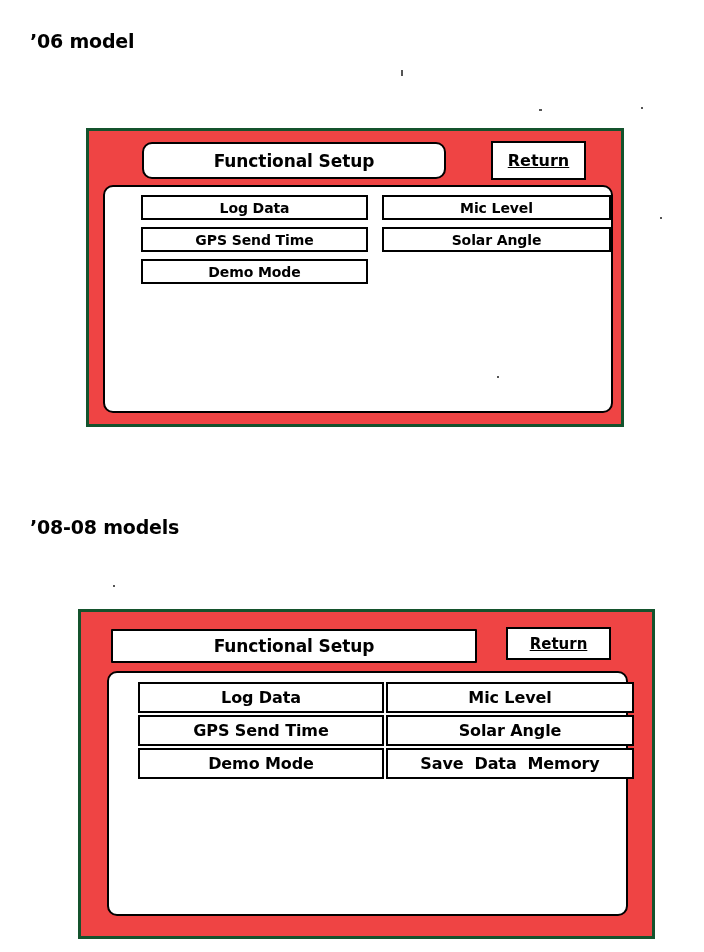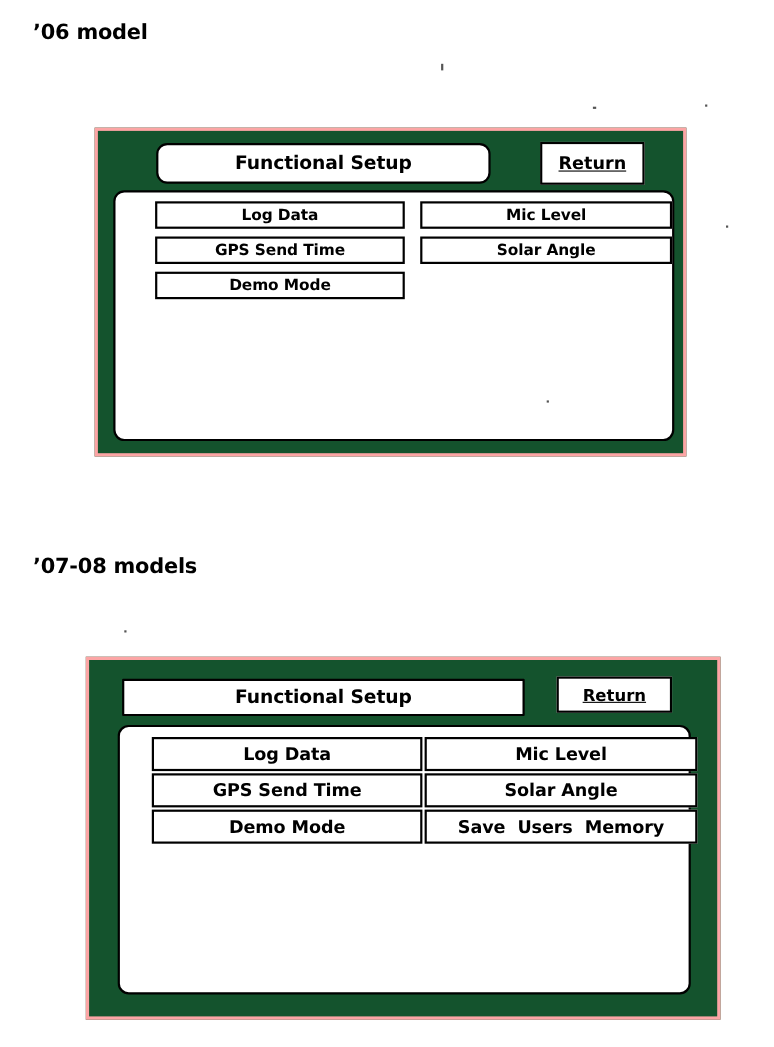--- a/index.html
+++ b/index.html
@@ -13,43 +13,43 @@
     height: 952px;
     position: relative;
     font-family: "Liberation Sans", sans-serif;
     color: #000000;
     overflow: hidden;
   }
 
   .page {
     position: absolute;
     left: 0;
-    top: 0;
+    top: 12px;
     width: 704px;
     height: 784px;
   }
 
   
   .section-heading {
     position: absolute;
     font-family: "DejaVu Sans", sans-serif;
     font-weight: bold;
     font-size: 19px;
     letter-spacing: -0.2px;
     color: #000;
     white-space: nowrap;
   }
   #heading-06   { left: 30px; top: 18px; }
   #heading-0708 { left: 30px; top: 504px; }
 
   
   .device-frame {
     position: absolute;
-    border: 3px solid #fca5a5;
-    background: #14532d;
+    border: 3px solid #14532d;
+    background: #ef4444;
     box-sizing: border-box;
   }
   #frame-06 {
     left: 86px;
     top: 116px;
     width: 538px;
     height: 299px;
   }
   #frame-0708 {
     left: 78px;
@@ -209,41 +209,41 @@
 
       <div class="menu-button btn-06 col-left row-3">Demo Mode</div>
 
       <div class="menu-button btn-06 col-right row-1">Mic Level</div>
 
       <div class="menu-button btn-06 col-right row-2">Solar Angle</div>
 
     </div>
   </div>
 
-  <div class="section-heading" id="heading-0708">’07-08 models</div>
+  <div class="section-heading" id="heading-0708">’08-08 models</div>
 
   <div class="device-frame" id="frame-0708">
 
     <div class="title-button" id="title-0708">Functional Setup</div>
 
     <div class="return-button" id="return-0708">Return</div>
 
     <div class="content-panel" id="content-0708">
 
       <div class="menu-button btn-0708 col-left row-1">Log Data</div>
 
       <div class="menu-button btn-0708 col-left row-2">GPS Send Time</div>
 
       <div class="menu-button btn-0708 col-left row-3">Demo Mode</div>
 
       <div class="menu-button btn-0708 col-right row-1">Mic Level</div>
 
       <div class="menu-button btn-0708 col-right row-2">Solar Angle</div>
 
-      <div class="menu-button btn-0708 col-right row-3">Save  Users  Memory</div>
+      <div class="menu-button btn-0708 col-right row-3">Save  Data  Memory</div>
 
     </div>
   </div>
 
   <div class="speck" style="left:401px; top:58px;  width:2px; height:6px;"></div>
   <div class="speck" style="left:539px; top:97px;  width:3px; height:2px;"></div>
   <div class="speck" style="left:641px; top:95px;  width:2px; height:2px;"></div>
   <div class="speck" style="left:660px; top:205px; width:2px; height:2px;"></div>
   <div class="speck" style="left:497px; top:364px; width:2px; height:2px;"></div>
   <div class="speck" style="left:113px; top:573px; width:2px; height:2px;"></div>

